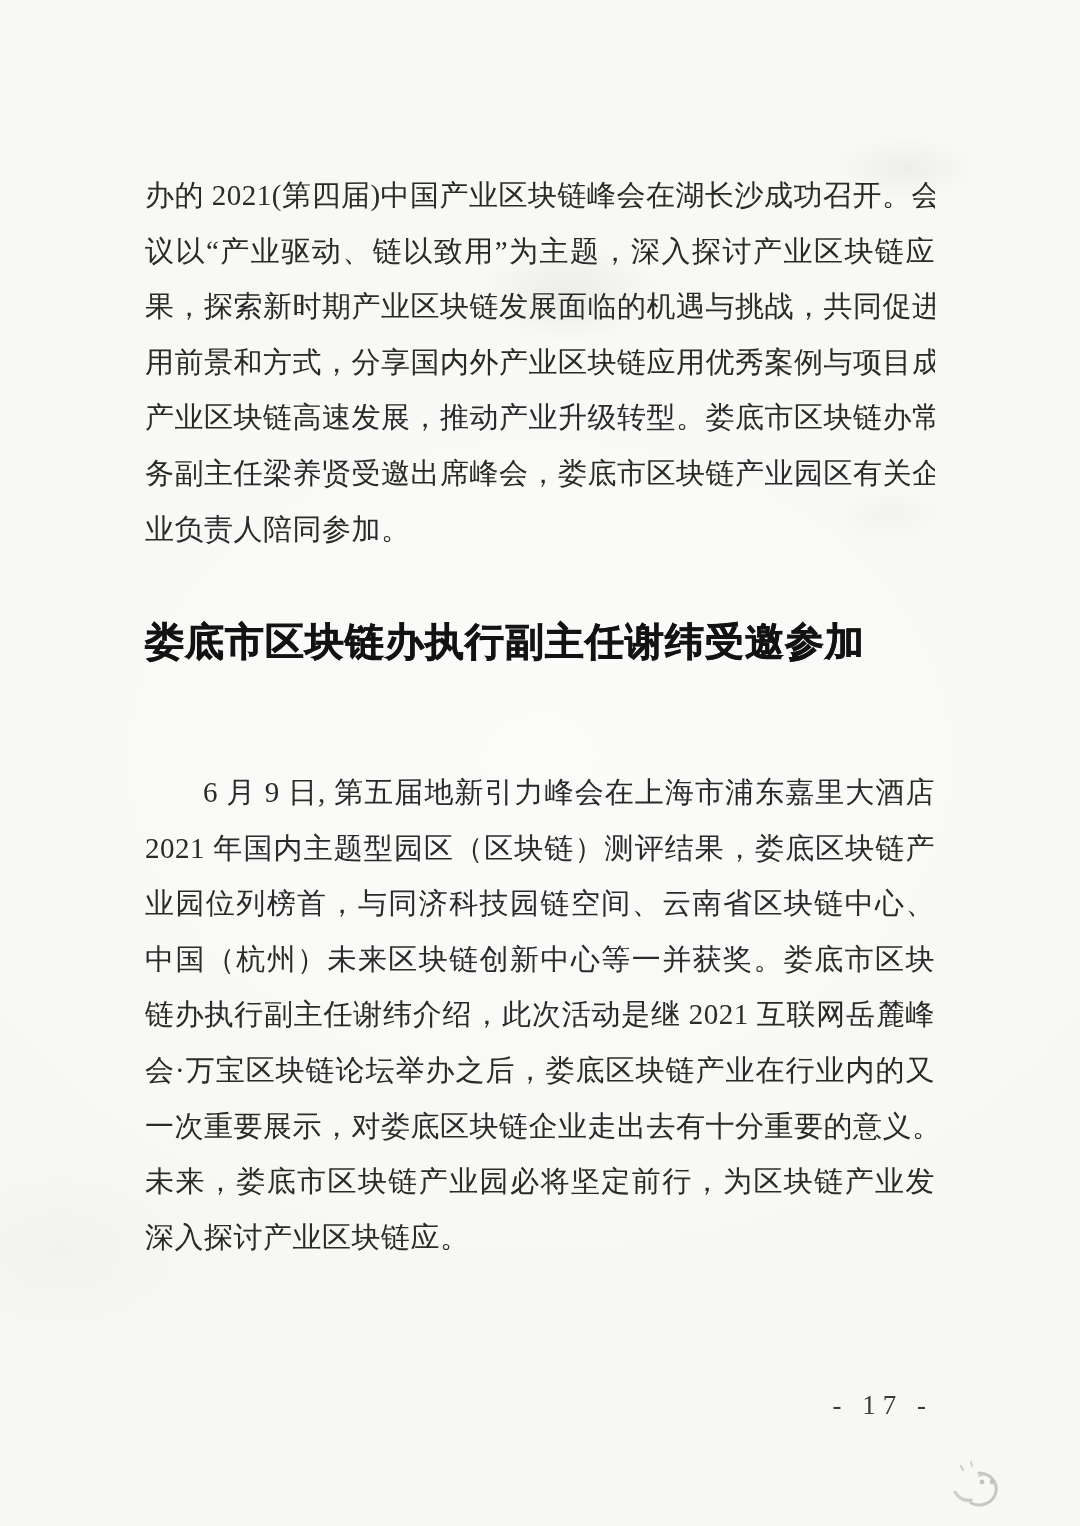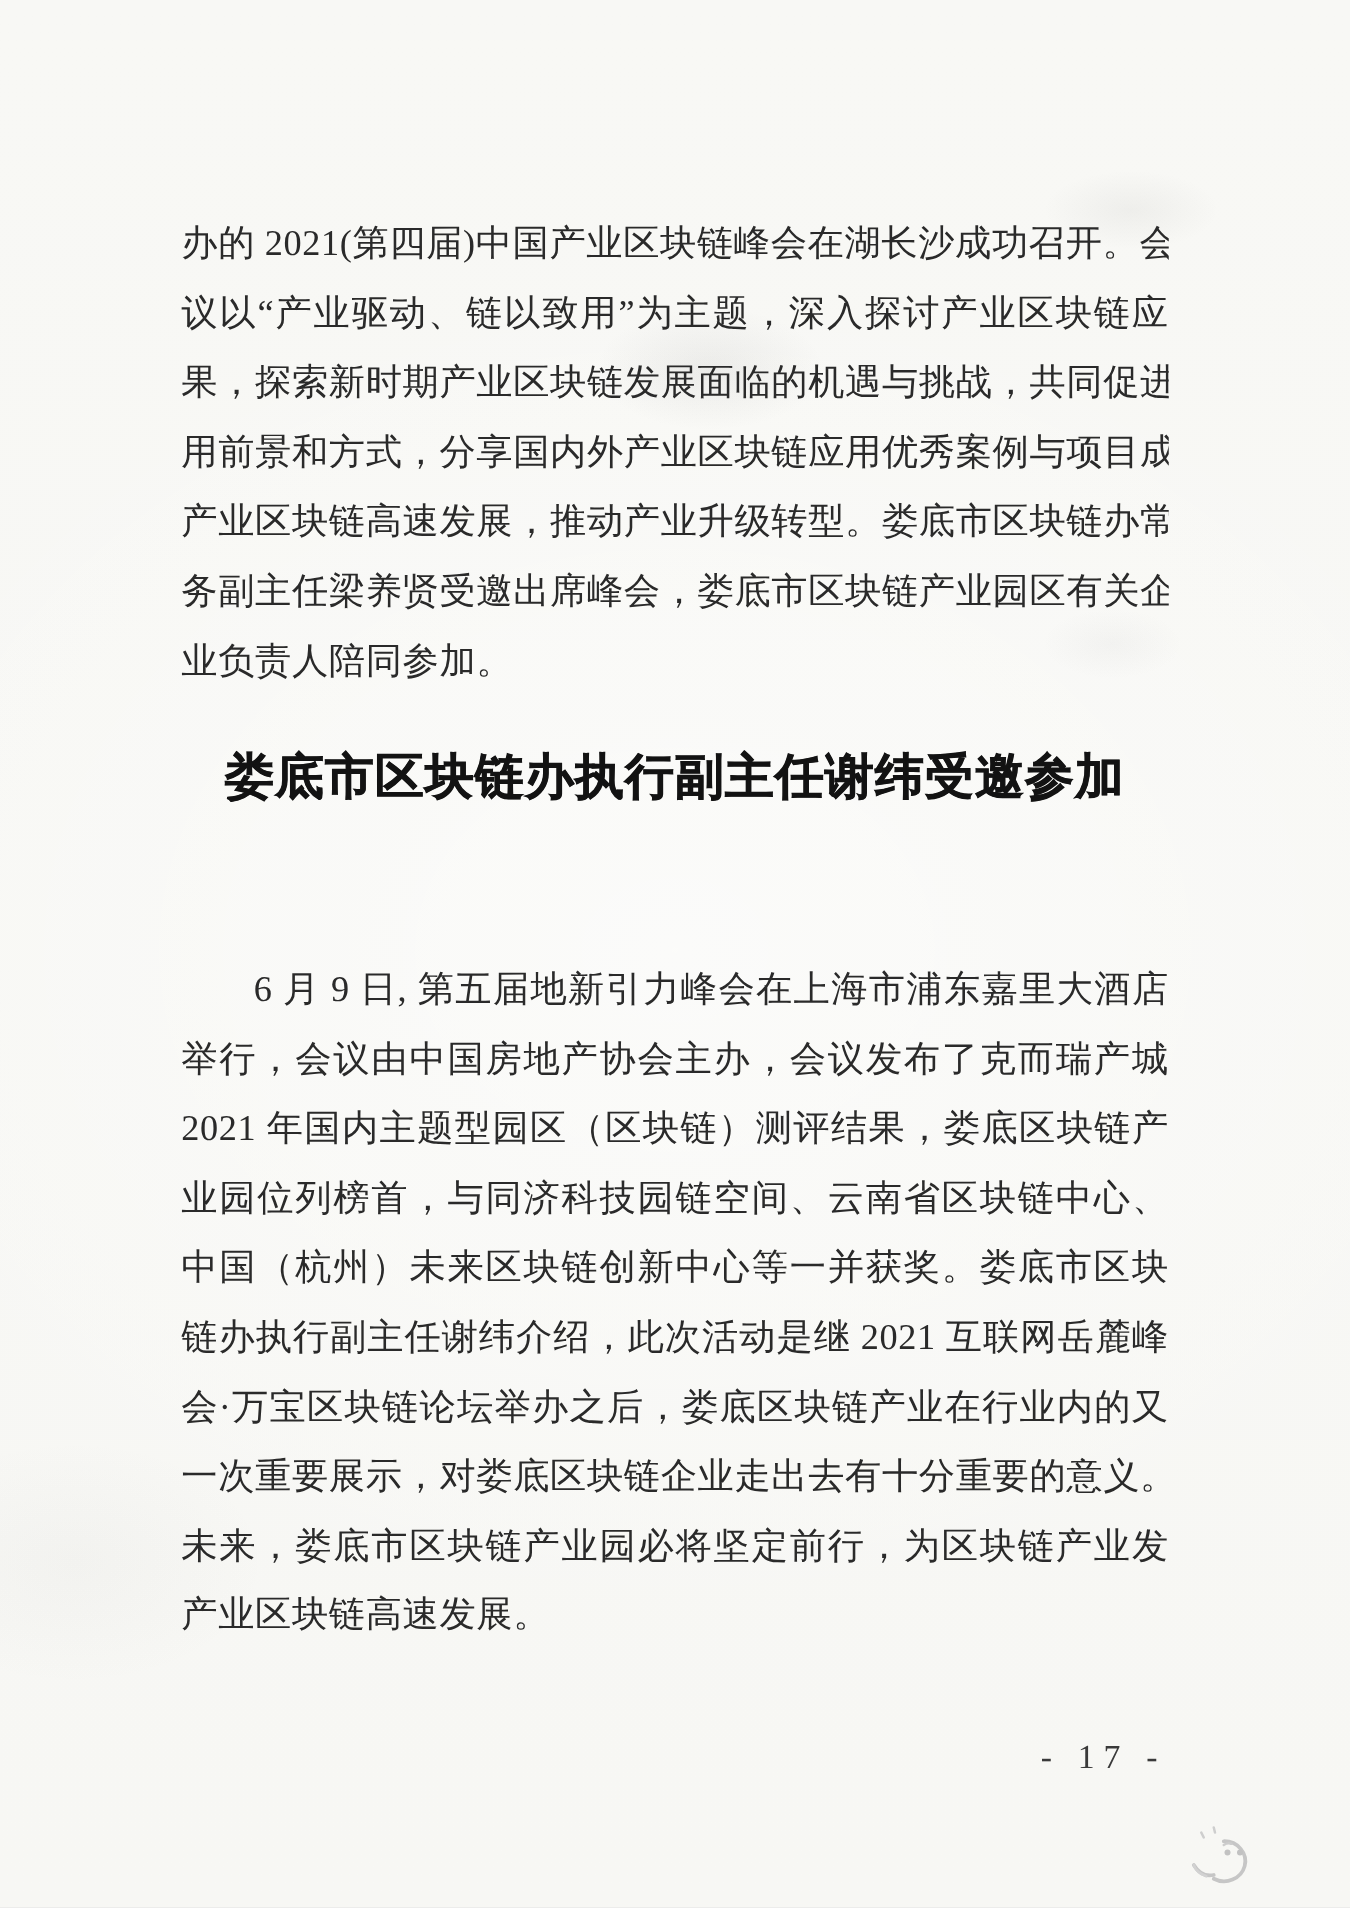--- a/index.html
+++ b/index.html
@@ -47,23 +47,22 @@
     text-align-last: left;
   }
   .line.indent {
     text-indent: 58px;
   }
 
   
   .heading-block {
     position: absolute;
     left: 145px;
-    top: 592px;
+    top: 612px;
     width: 790px;
-    text-align: center;
   }
   .heading-line {
     font-family: "Liberation Sans", "DejaVu Sans", sans-serif;
     font-weight: 900;
     font-size: 39px;
     line-height: 59px;
     color: #131313;
     letter-spacing: 1px;
     -webkit-text-stroke: 0.6px #131313;
   }
@@ -117,29 +116,28 @@
     <div class="line">务副主任梁养贤受邀出席峰会，娄底市区块链产业园区有关企</div>
     <div class="line last">业负责人陪同参加。</div>
   </section>
 
   <h1 class="heading-block" style="margin:0;">
     <div class="heading-line">娄底市区块链办执行副主任谢纬受邀参加</div>
   </h1>
 
   <section class="textcol body-block">
     <div class="line indent">6 月 9 日, 第五届地新引力峰会在上海市浦东嘉里大酒店</div>
-    <div class="line">举行，会议由中国房地产协会主办，会议发布了克而瑞产城</div>
     <div class="line">2021 年国内主题型园区（区块链）测评结果，娄底区块链产</div>
     <div class="line">业园位列榜首，与同济科技园链空间、云南省区块链中心、</div>
     <div class="line">中国（杭州）未来区块链创新中心等一并获奖。娄底市区块</div>
     <div class="line">链办执行副主任谢纬介绍，此次活动是继 2021 互联网岳麓峰</div>
     <div class="line">会·万宝区块链论坛举办之后，娄底区块链产业在行业内的又</div>
     <div class="line">一次重要展示，对娄底区块链企业走出去有十分重要的意义。</div>
     <div class="line">未来，娄底市区块链产业园必将坚定前行，为区块链产业发</div>
-    <div class="line last">产业区块链高速发展。</div>
+    <div class="line last">深入探讨产业区块链应。</div>
   </section>
 
   <div class="page-number">- 17 -</div>
 
   <div class="watermark">
     <svg class="watermark-logo" viewBox="0 0 74 58" fill="none" xmlns="http://www.w3.org/2000/svg">
 
       <path d="M30 15 a17 16 0 1 1 -8 30" stroke="#c6c6c6" stroke-width="3" stroke-linecap="round" fill="none"></path>
 
       <circle cx="33" cy="24" r="2.4" fill="#c2c2c2"></circle>

